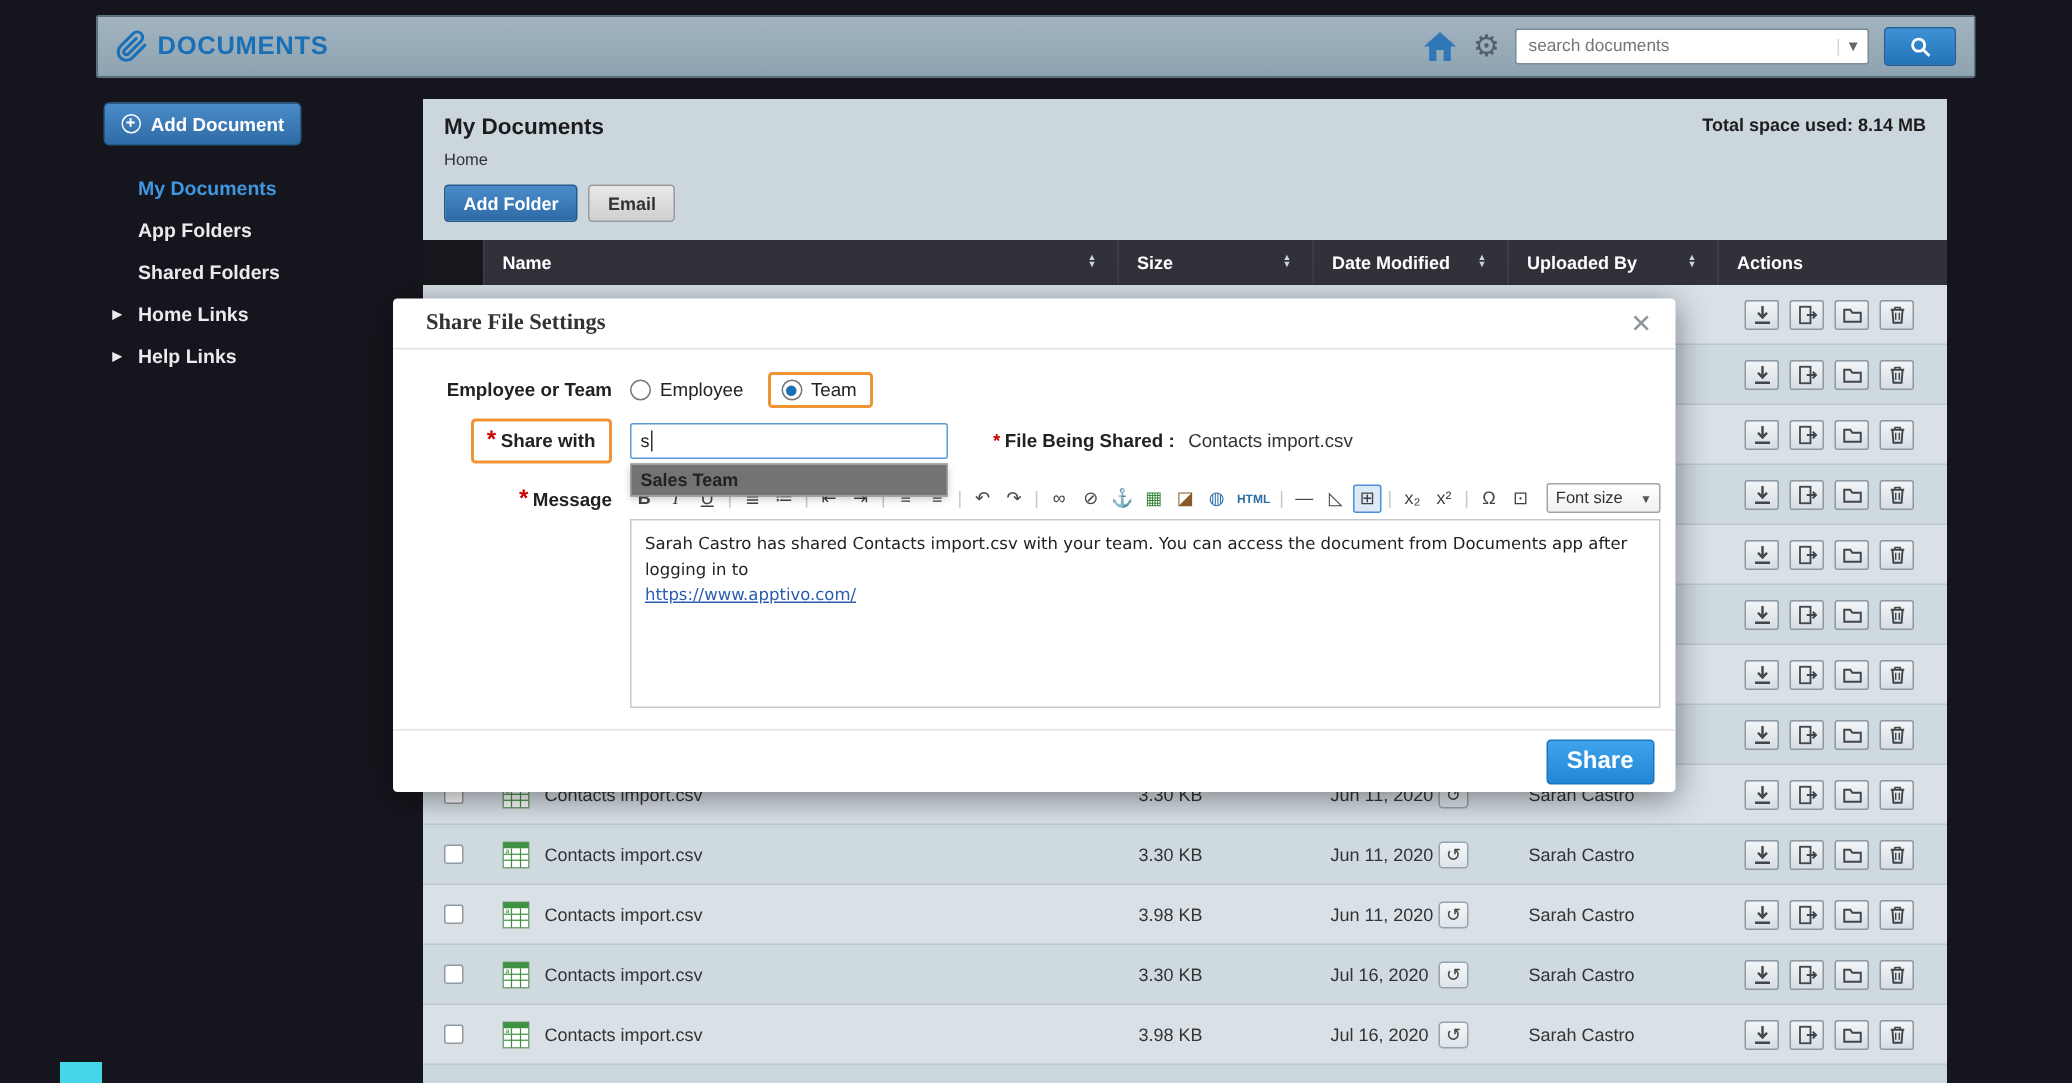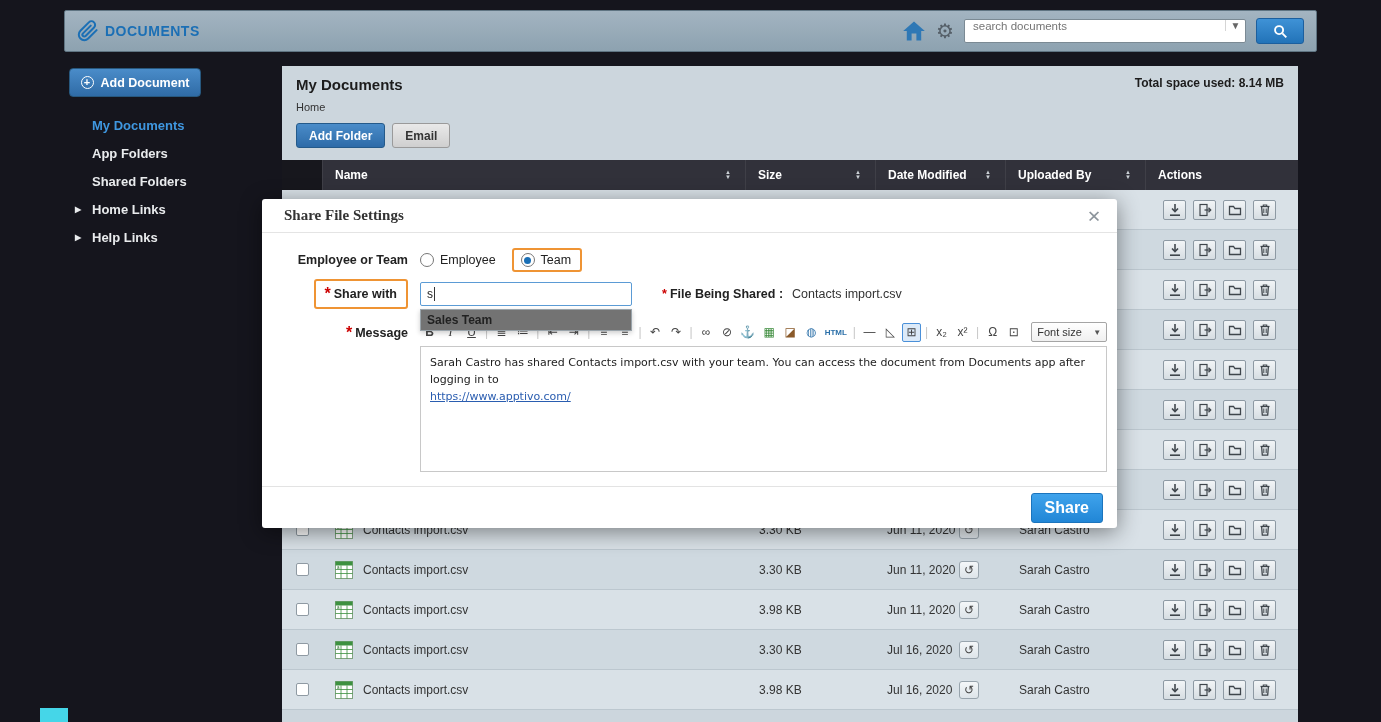--- a/index.html
+++ b/index.html
@@ -4,26 +4,26 @@
 <style>
   * { margin:0; padding:0; box-sizing:border-box; }
   body { font-family:"Liberation Sans", sans-serif; }
   .page { position:relative; width:1381px; height:722px; background:#15151d; overflow:hidden; font-family:"Liberation Sans", sans-serif; }
 
   
   .topbar { position:absolute; left:64px; top:10px; width:1253px; height:42px;
     background:linear-gradient(#a3b4c1,#8da2b0); border:1px solid #5f7482; border-radius:2px;
     display:flex; align-items:center; padding:0 12px; gap:10px; }
   .logo { display:flex; align-items:center; gap:6px; }
-  .logo-text { font-size:14px; font-weight:bold; color:#1b6fb5; letter-spacing:.5px; }
+  .logo-text { font-size:17px; font-weight:bold; color:#1b6fb5; letter-spacing:.5px; }
   .topbar-spacer { flex:1; }
   .home-icon { width:24px; height:22px; cursor:pointer; }
   .gear-icon { font-size:20px; color:#555f68; cursor:pointer; line-height:1; }
-  .search-combo { width:282px; height:24px; background:#fff; border:1px solid #7b8a94; border-radius:2px;
-    display:flex; align-items:flex-start; }
+  .search-combo { width:236px; height:24px; background:#fff; border:1px solid #7b8a94; border-radius:2px;
+    display:flex; align-items:center; }
   .search-combo input { flex:1; border:0; outline:none; font-size:11.5px; color:#555; padding:0 8px;
     font-family:"Liberation Sans",sans-serif; background:transparent; }
   .combo-arrow { width:20px; color:#666; font-size:10px; text-align:center; border-left:1px solid #d5d5d5; }
   .search-btn { width:48px; height:26px; background:linear-gradient(#3f92d6,#2273b8); border:1px solid #1c5f9e;
     border-radius:3px; display:flex; align-items:center; justify-content:center; cursor:pointer; }
 
   
   .sidebar { position:absolute; left:0; top:66px; width:282px; color:#eceef0; }
   .add-doc-btn { margin:2px 0 0 69px; width:132px; height:29px; background:linear-gradient(#4a8cc9,#2f6ba6);
     border:1px solid #27587f; border-radius:4px; color:#fff; font-size:12.5px; font-weight:bold;

